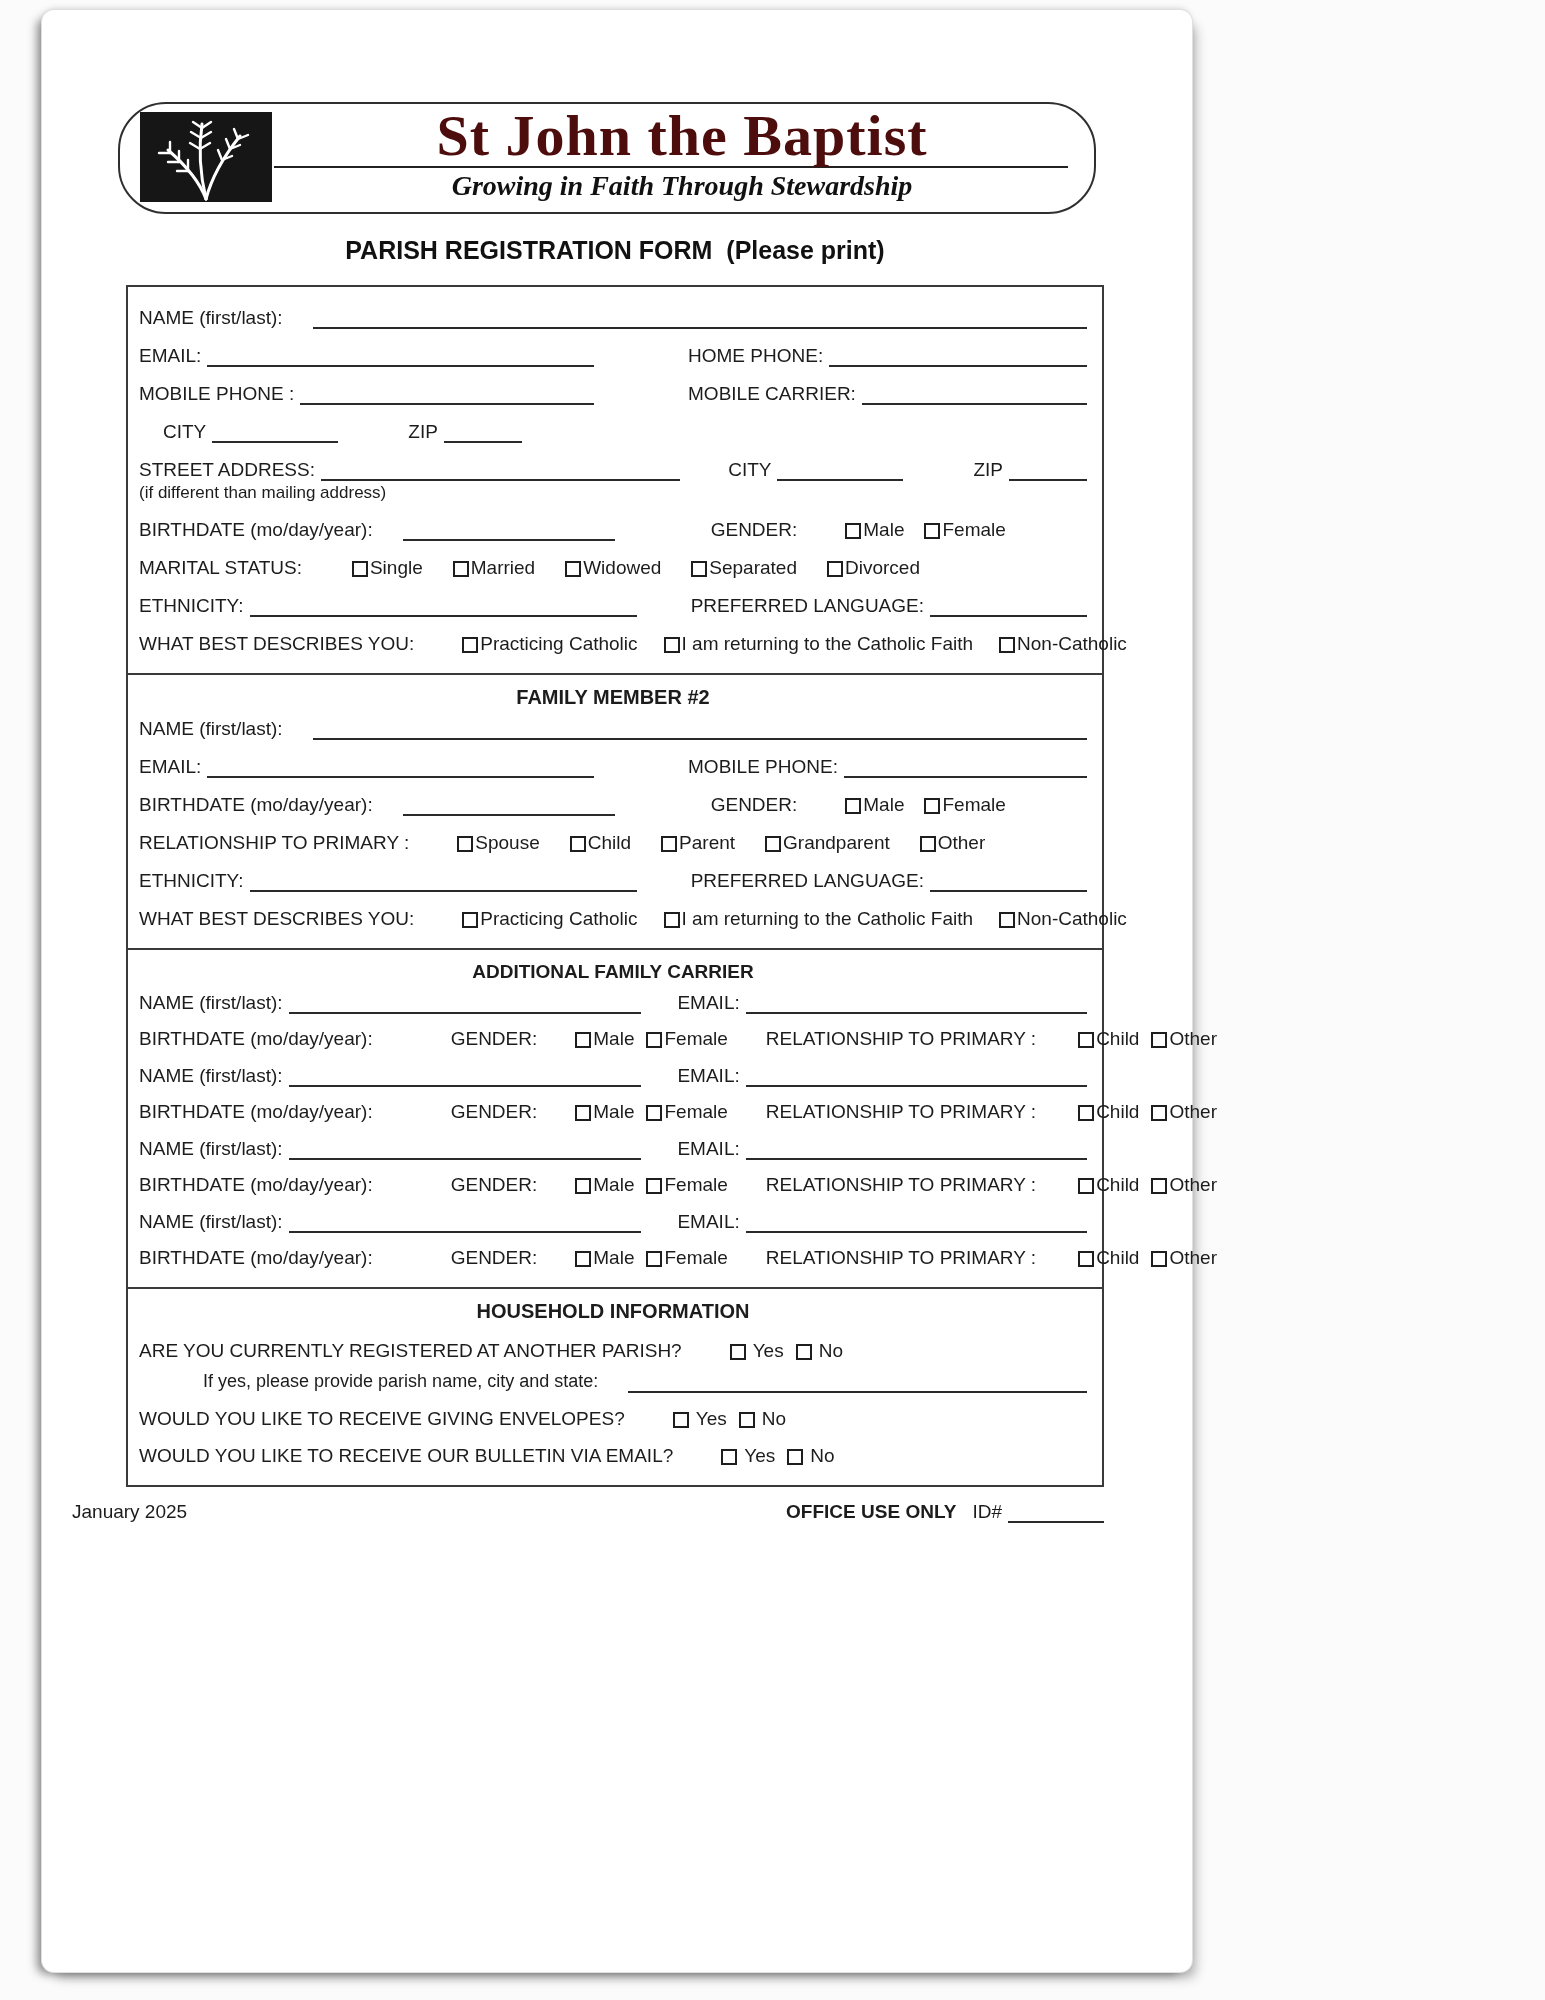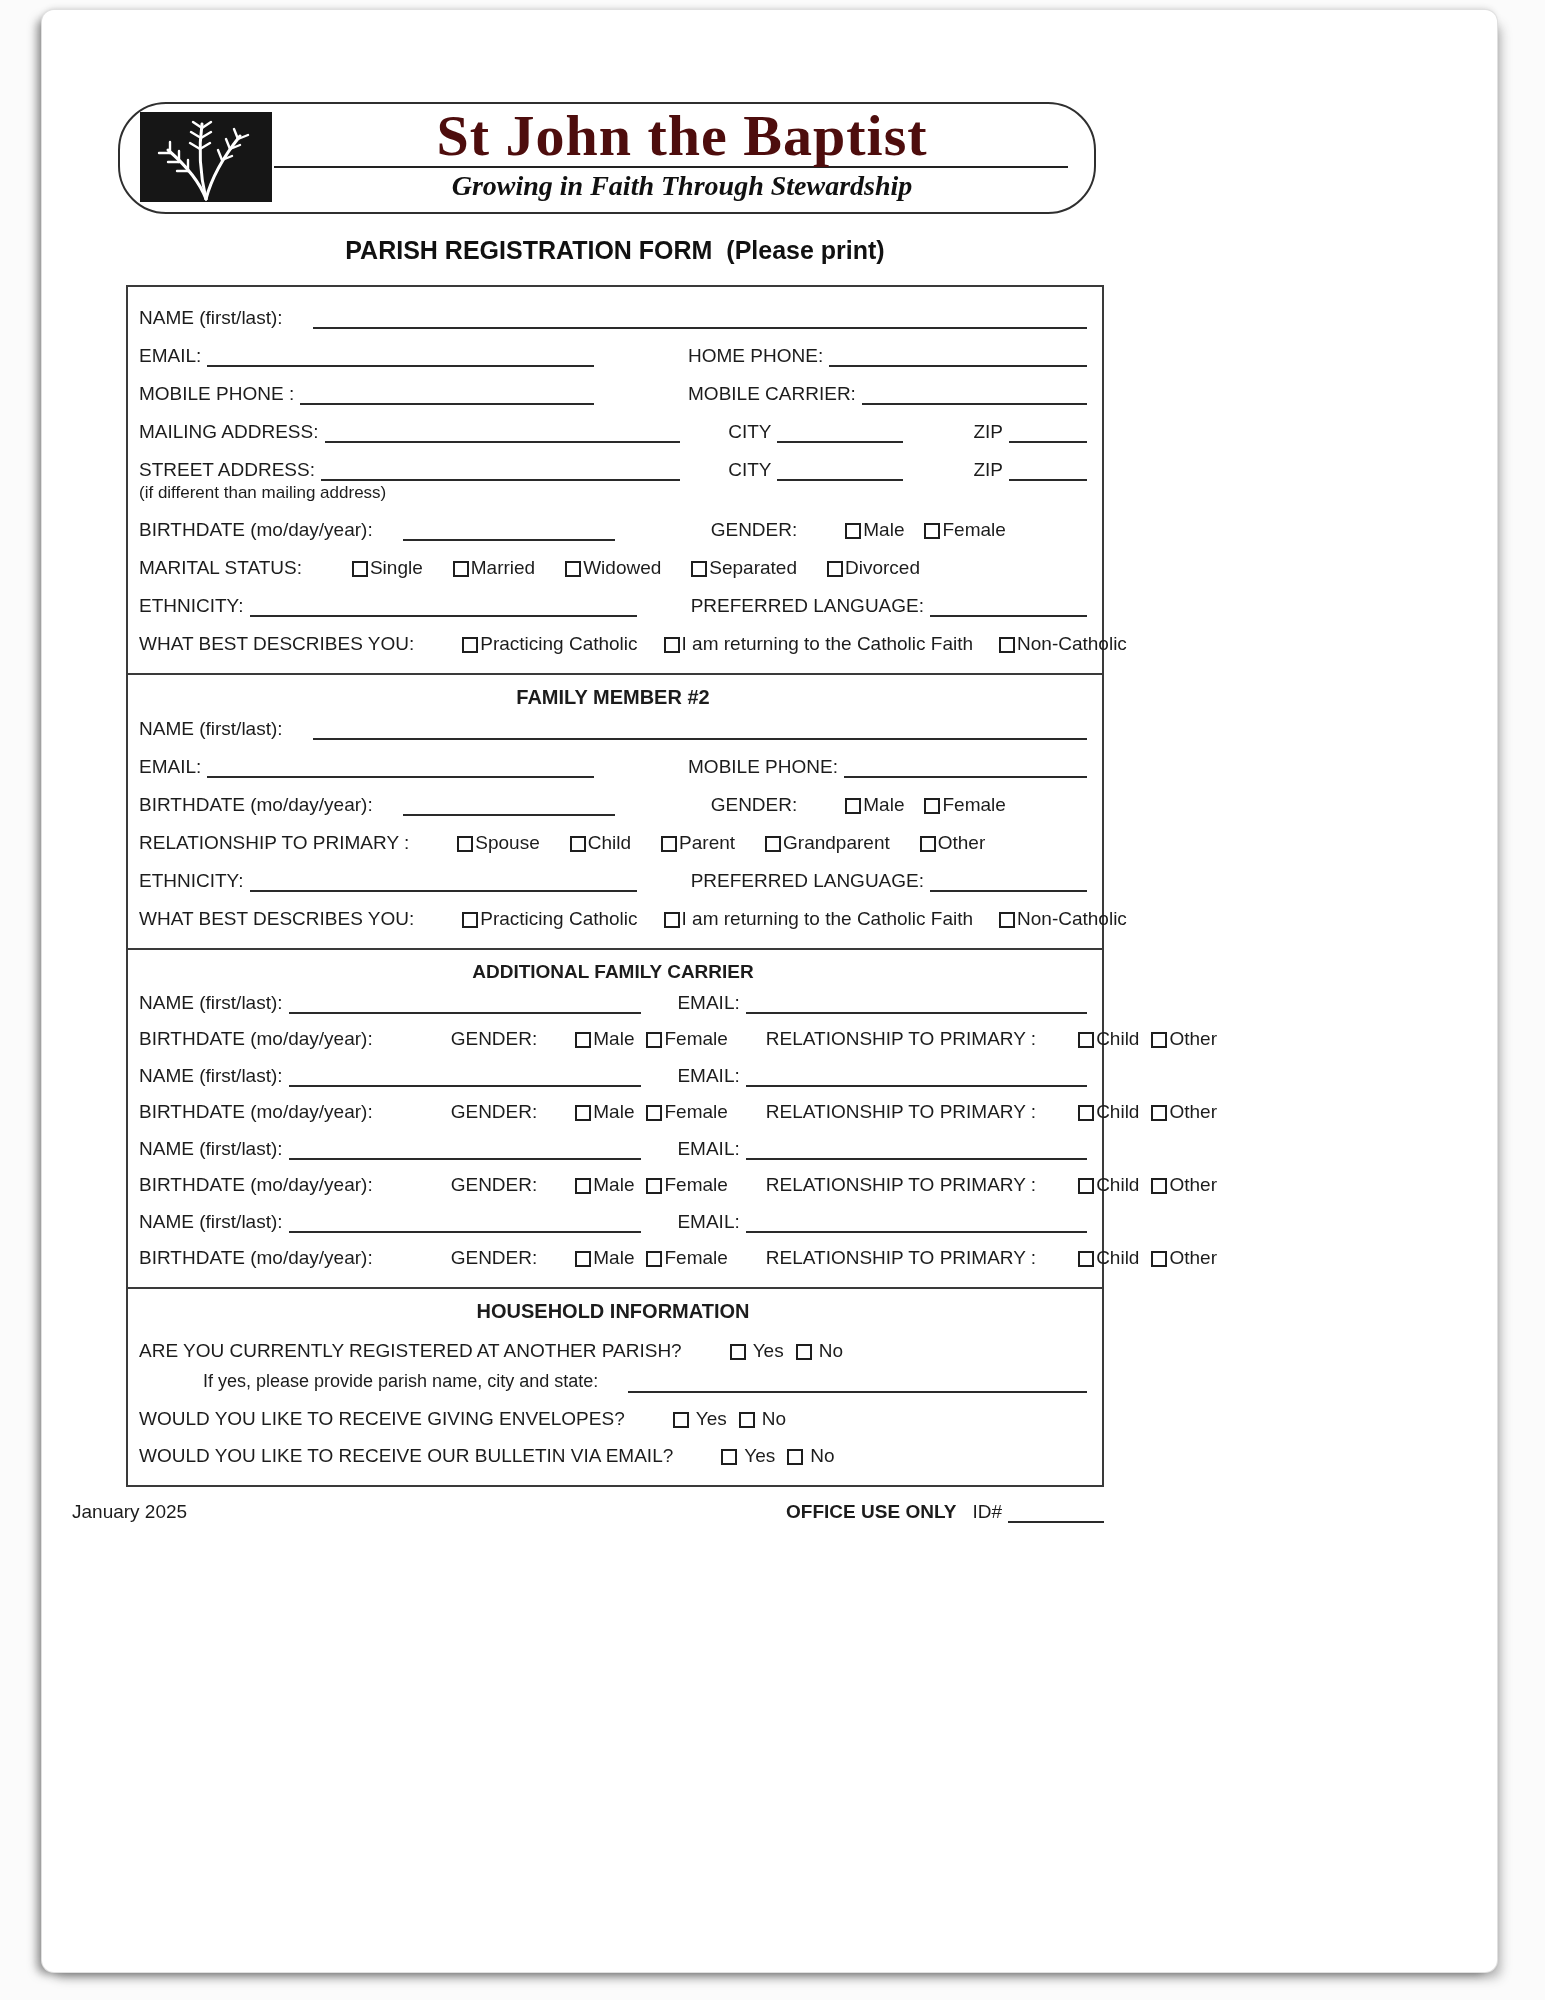--- a/index.html
+++ b/index.html
@@ -3,21 +3,21 @@
 <meta charset="utf-8">
 <style>
   html,body{margin:0;padding:0;}
   body{
     width:1545px;height:2000px;position:relative;overflow:hidden;
     background:#fbfbfb;
     font-family:"Liberation Sans", sans-serif;
     color:#1c1c1c;
   }
   .sheet{
-    position:absolute;left:42px;top:10px;width:1455px;height:1962px;
+    position:absolute;left:42px;top:10px;width:1150px;height:1962px;
     background:#ffffff;border-radius:12px;box-sizing:border-box;
     box-shadow:0 0 0 1px #e0e0e0,
                -8px 5px 10px -3px rgba(50,50,50,.55),
                8px 10px 12px -5px rgba(50,50,50,.40),
                0 -3px 7px -3px rgba(50,50,50,.30);
     padding:92px 0 0 84px;
   }
   .content{width:978px;}
 
   
@@ -164,24 +164,20 @@
             <span class="lbl">MOBILE PHONE :</span>
             <span class="line fl"></span>
           </div>
           <div class="grp col-r">
             <span class="lbl">MOBILE CARRIER:</span>
             <span class="line fl"></span>
           </div>
         </div>
 
         <div class="row">
-          <div class="grp fl">
-            <span class="lbl">MAILING ADDRESS:</span>
-            <span class="line fl"></span>
-          </div>
           <div class="grp ml24">
             <span class="lbl">CITY</span>
             <span class="line ln-city"></span>
           </div>
           <div class="grp" style="margin-left:46px;">
             <span class="lbl">ZIP</span>
             <span class="line ln-zip"></span>
           </div>
         </div>
 

